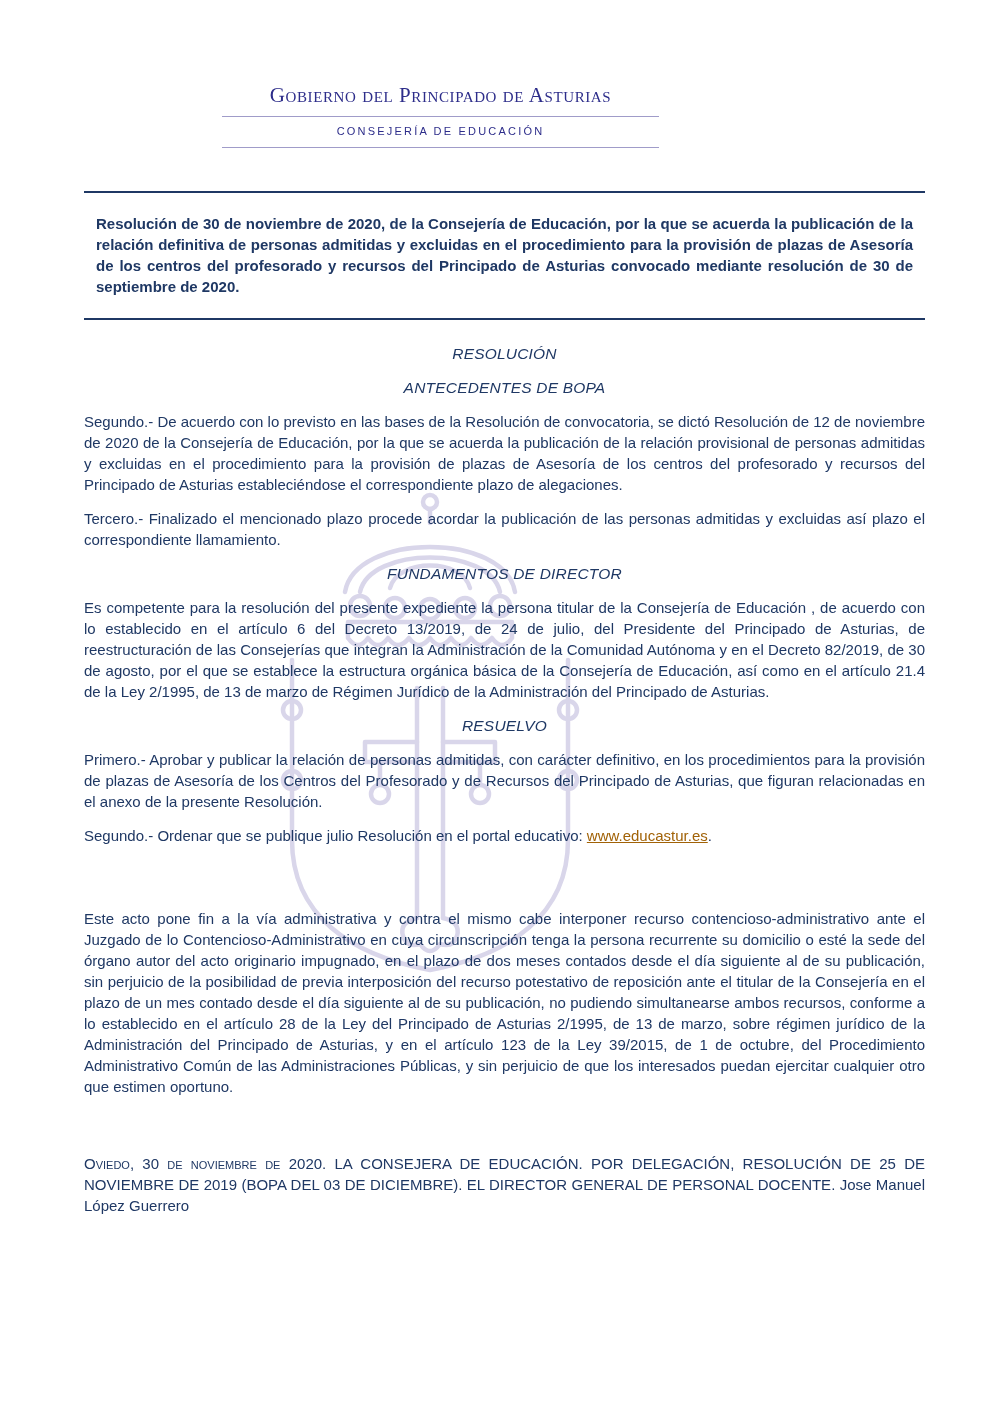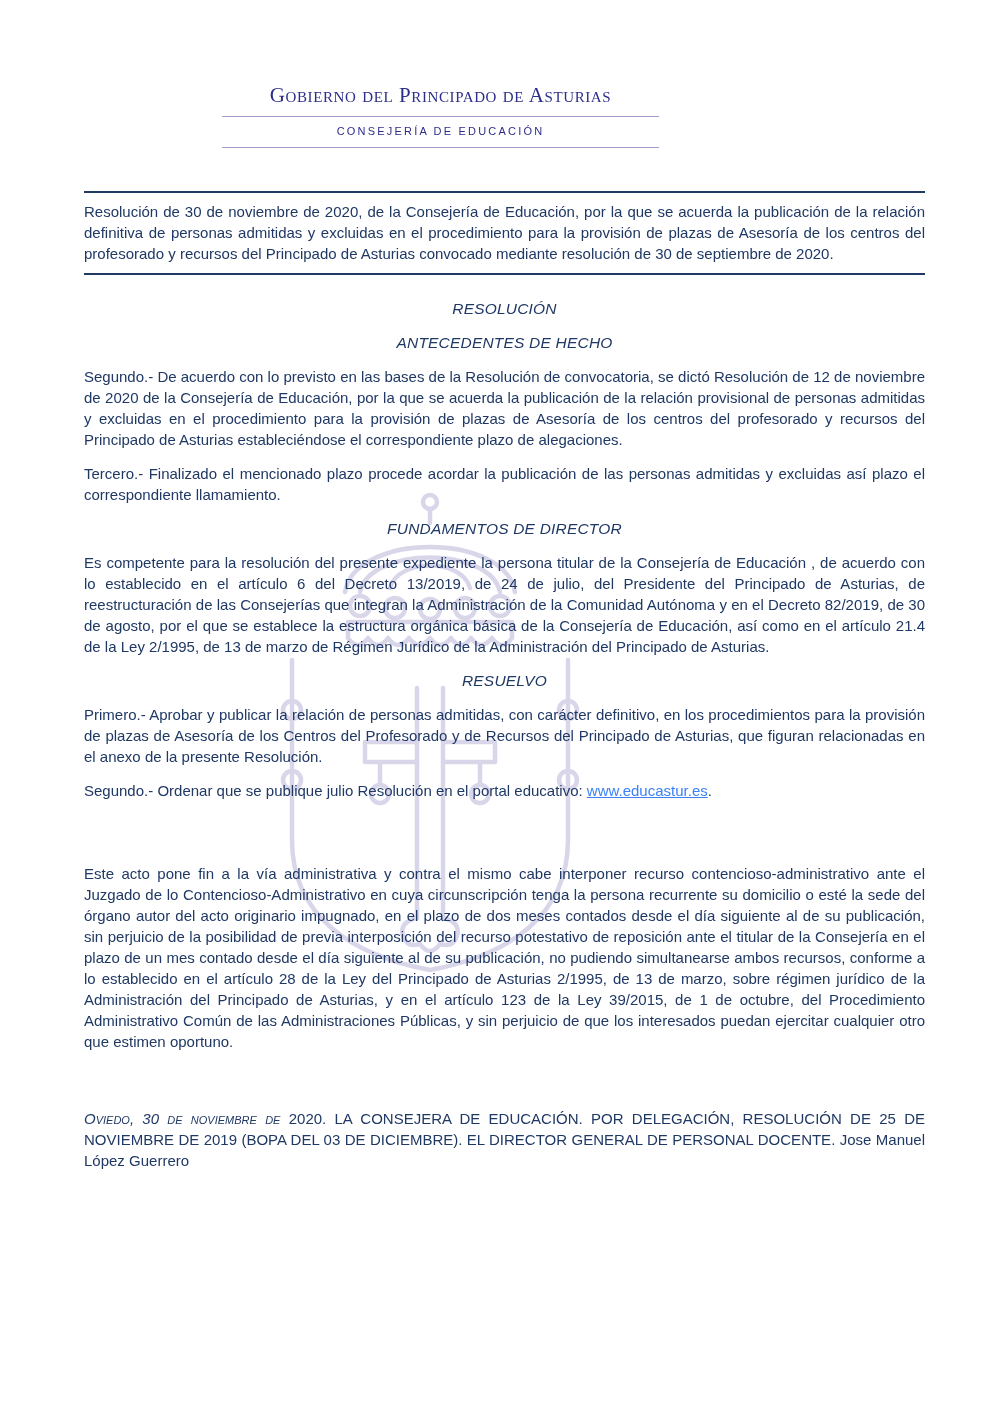--- a/index.html
+++ b/index.html
@@ -52,36 +52,36 @@
     font-size: 15px;
     line-height: 21px;
     text-align: justify;
     z-index: 1;
   }
   .summary {
     border-top: 2px solid #1f3864;
     border-bottom: 2px solid #1f3864;
     padding: 8px 0 9px;
   }
-  .summary p { margin: 0; }
+  .summary p { margin: 12px; font-weight: bold; }
   .heading {
     margin: 13px 0 0;
     text-align: center;
     font-size: 15.5px;
     font-weight: 400;
     letter-spacing: 0.2px;
     font-style: italic;
   }
   .h-res { margin-top: 23px; }
   .para { margin: 13px 0 0; }
   .appeal { margin-top: 62px; }
   .signature { margin-top: 56px; }
-  .sc { font-variant: small-caps; font-style: italic; }
+  .sc { font-variant: small-caps; }
   .link {
-    color: #3b82f6;
+    color: #a16207;
     text-decoration: underline;
   }
 
   
   .watermark {
     position: absolute;
     left: 270px;
     top: 450px;
     width: 320px;
     height: 560px;
@@ -145,21 +145,21 @@
   </header>
 
   <main class="doc">
 
     <section class="summary">
       <p>Resolución de 30 de noviembre de 2020, de la Consejería de Educación, por la que se acuerda la publicación de la relación definitiva de personas admitidas y excluidas en el procedimiento para la provisión de plazas de Asesoría de los centros del profesorado y recursos del Principado de Asturias convocado mediante resolución de 30 de septiembre de 2020.</p>
     </section>
 
     <h1 class="heading h-res">RESOLUCIÓN</h1>
 
-    <h2 class="heading">ANTECEDENTES DE HECHO</h2>
+    <h2 class="heading">ANTECEDENTES DE BOPA</h2>
     <p class="para">Segundo.- De acuerdo con lo previsto en las bases de la Resolución de convocatoria, se dictó Resolución de 12 de noviembre de 2020 de la Consejería de Educación, por la que se acuerda la publicación de la relación provisional de personas admitidas y excluidas en el procedimiento para la provisión de plazas de Asesoría de los centros del profesorado y recursos del Principado de Asturias estableciéndose el correspondiente plazo de alegaciones.</p>
     <p class="para">Tercero.- Finalizado el mencionado plazo procede acordar la publicación de las personas admitidas y excluidas así plazo el correspondiente llamamiento.</p>
 
     <h2 class="heading">FUNDAMENTOS DE DIRECTOR</h2>
     <p class="para">Es competente para la resolución del presente expediente la persona titular de la Consejería de Educación , de acuerdo con lo establecido en el artículo 6 del Decreto 13/2019, de 24 de julio, del Presidente del Principado de Asturias, de reestructuración de las Consejerías que integran la Administración de la Comunidad Autónoma y en el Decreto 82/2019, de 30 de agosto, por el que se establece la estructura orgánica básica de la Consejería de Educación, así como en el artículo 21.4 de la Ley 2/1995, de 13 de marzo de Régimen Jurídico de la Administración del Principado de Asturias.</p>
 
     <h2 class="heading">RESUELVO</h2>
     <p class="para">Primero.- Aprobar y publicar la relación de personas admitidas, con carácter definitivo, en los procedimientos para la provisión de plazas de Asesoría de los Centros del Profesorado y de Recursos del Principado de Asturias, que figuran relacionadas en el anexo de la presente Resolución.</p>
     <p class="para"><span>Segundo.- Ordenar que se publique julio Resolución en el portal educativo: </span><a href="#" class="link">www.educastur.es</a><span>.</span></p>
 

